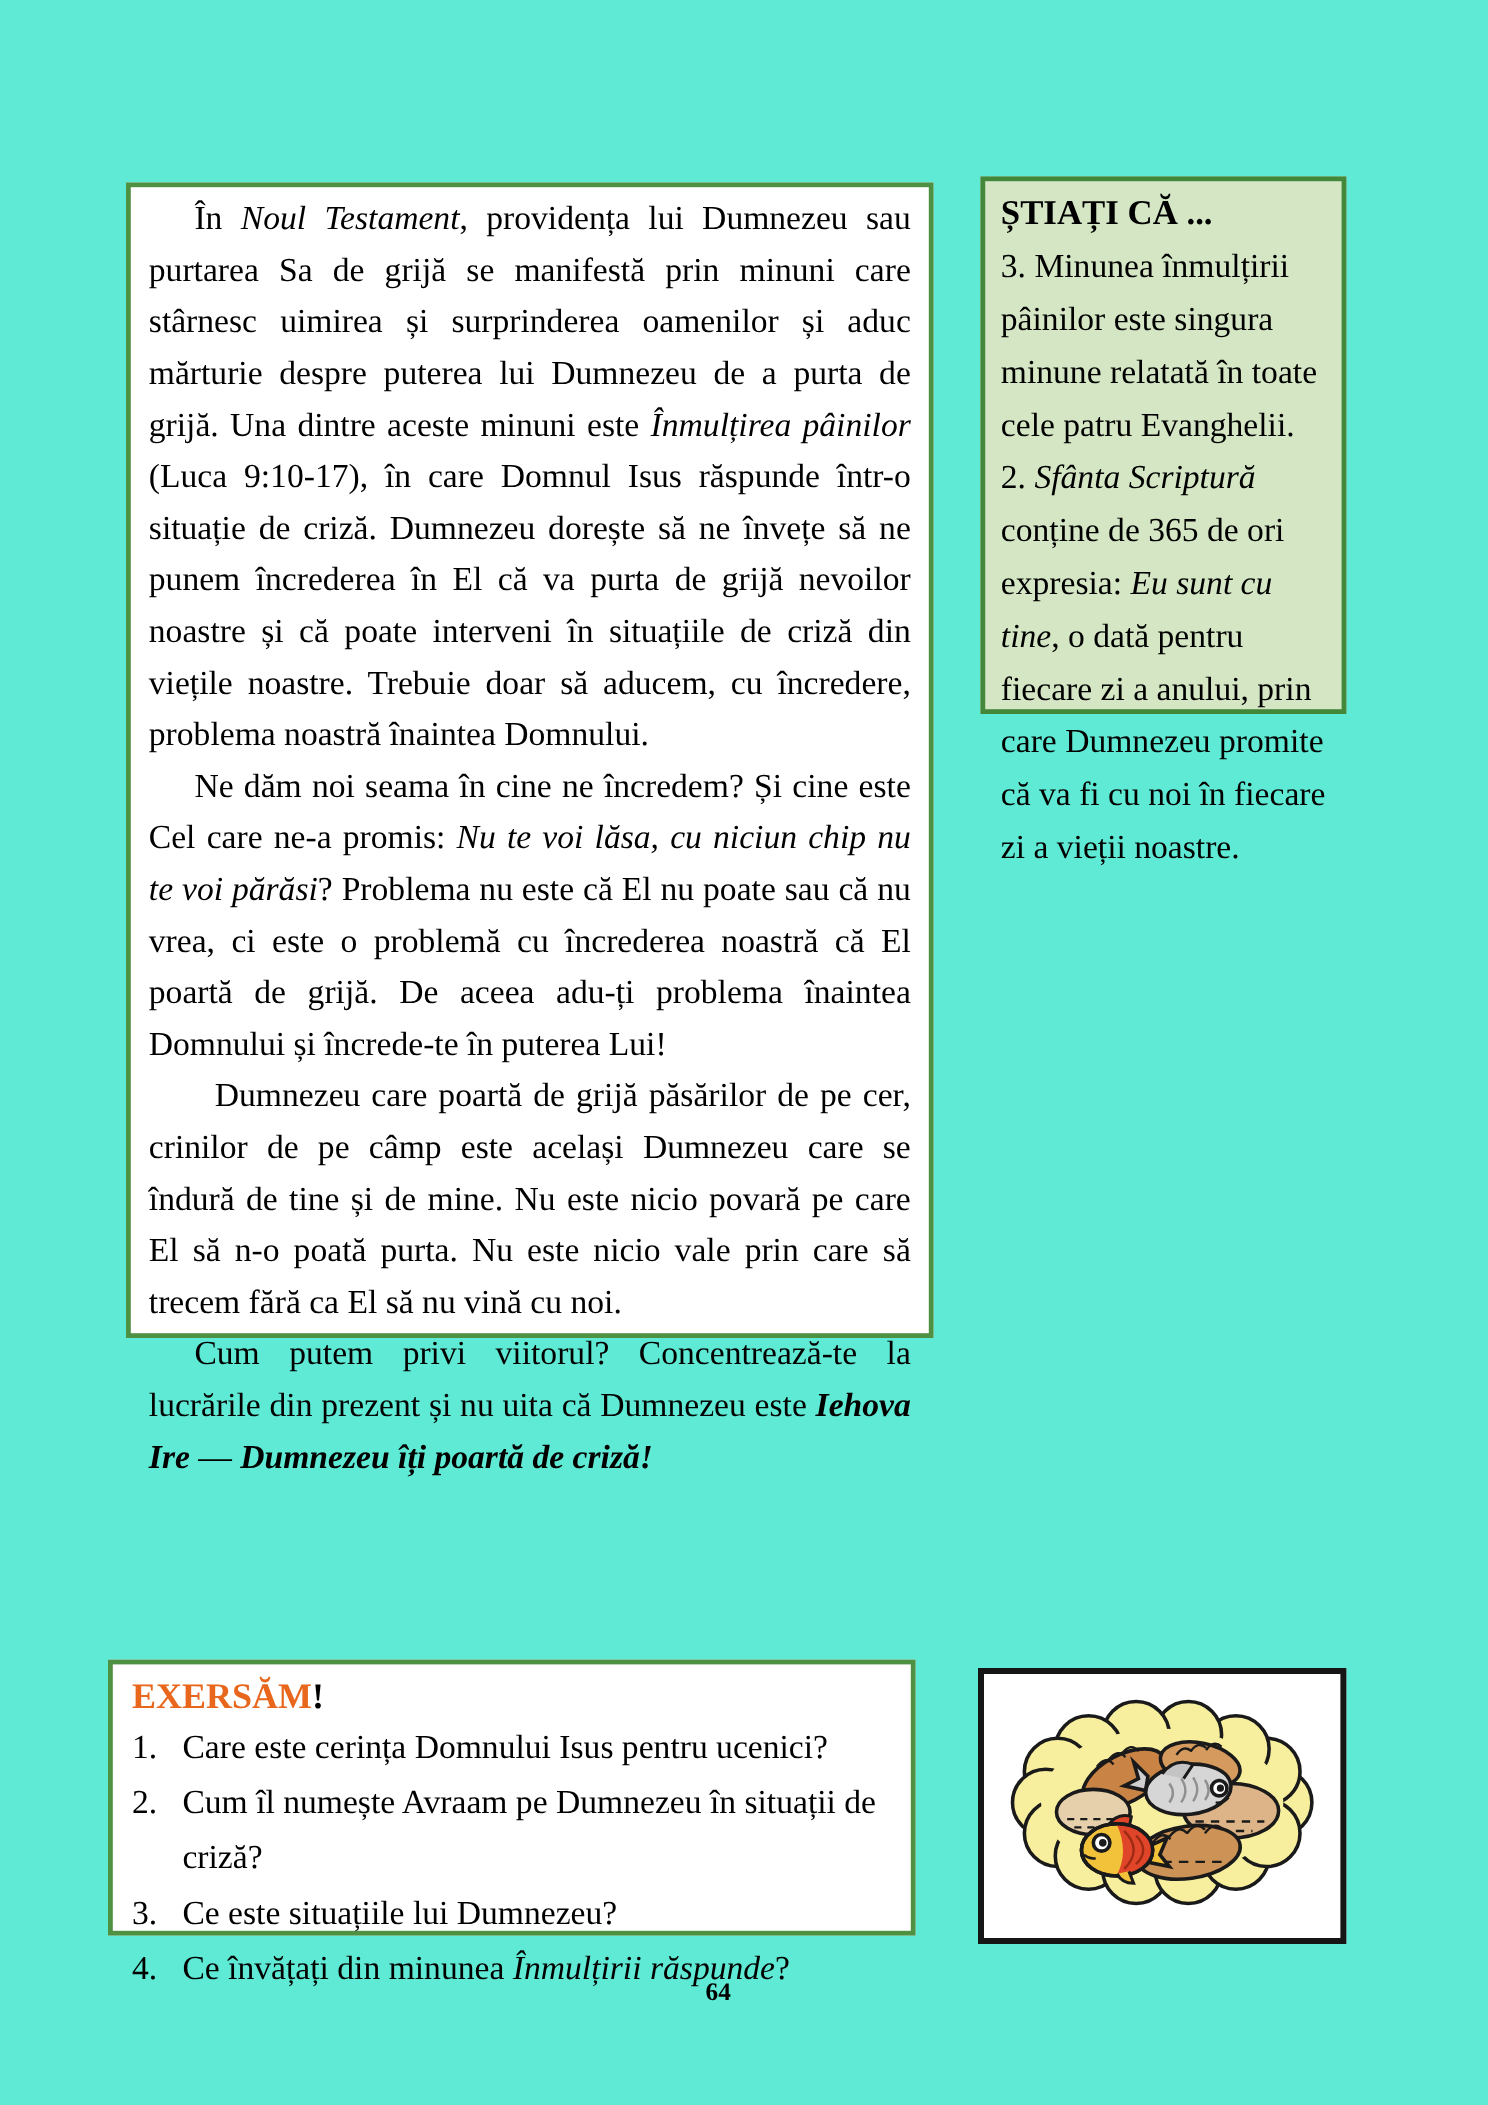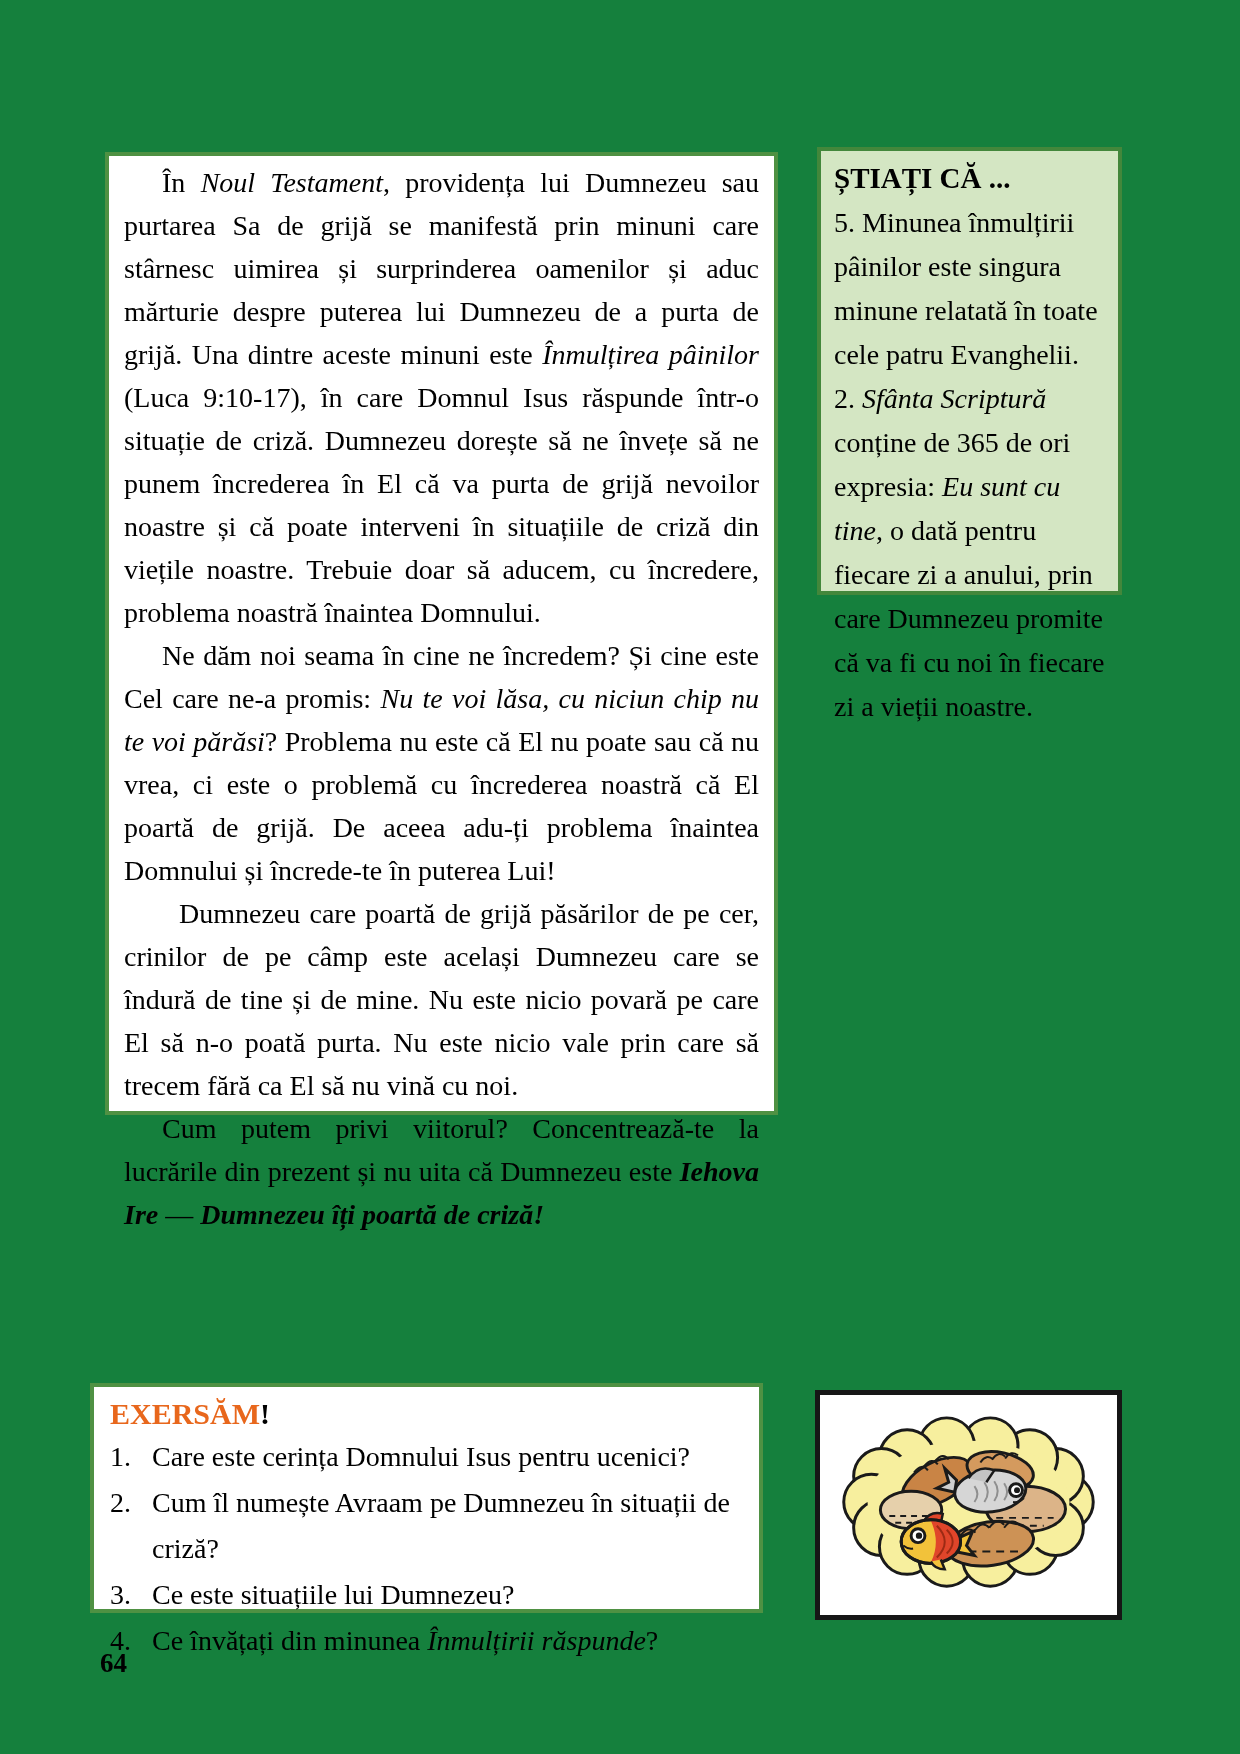--- a/index.html
+++ b/index.html
@@ -1,21 +1,21 @@
 <!DOCTYPE html>
 <html><head>
 <meta charset="utf-8">
 <style>
   html,body{margin:0;padding:0;background:#ffffff;}
   body{
     width:1240px;height:1754px;
     font-family:"Liberation Serif","DejaVu Serif",serif;
     color:#000;
   }
-  .page{position:relative;width:1240px;height:1754px;background:#15803d;overflow:hidden;}
+  .page{position:relative;width:1240px;height:1754px;background:#5eead4;overflow:hidden;}
 
   
   .main-panel{
     position:absolute;left:105px;top:152px;width:673px;height:963px;
     box-sizing:border-box;border:4px solid #4f9143;background:#fff;
     padding:5px 15px 0 15px;
   }
   .main-panel p{
     margin:0;font-size:28px;line-height:43px;
     text-align:justify;text-indent:38px;
@@ -44,41 +44,41 @@
   .ex-text{flex:1;}
 
   
   .illustration-panel{
     position:absolute;left:815px;top:1390px;width:307px;height:230px;
     box-sizing:border-box;border:5px solid #161616;background:#fff;
   }
   .illustration-panel svg{display:block;width:297px;height:220px;}
 
   .page-number{
-    position:absolute;left:100px;top:1648px;width:1017px;
-    text-align:left;font-size:27px;font-weight:bold;
+    position:absolute;left:90px;top:1648px;width:1017px;
+    text-align:center;font-size:21px;font-weight:bold;
   }
   i{font-style:italic;}
   b.bi{font-style:italic;font-weight:bold;}
 </style>
 </head>
 <body>
 
 <div class="page">
 
   <div class="main-panel">
     <p>În <i>Noul Testament</i>, providența lui Dumnezeu sau purtarea Sa de grijă se manifestă prin minuni care stârnesc uimirea și surprinderea oamenilor și aduc mărturie despre puterea lui Dumnezeu de a purta de grijă. Una dintre aceste minuni este <i>Înmulțirea pâinilor</i> (Luca 9:10-17), în care Domnul Isus răspunde într-o situație de criză. Dumnezeu dorește să ne învețe să ne punem încrederea în El că va purta de grijă nevoilor noastre și că poate interveni în situațiile de criză din viețile noastre. Trebuie doar să aducem, cu încredere, problema noastră înaintea Domnului.</p>
     <p>Ne dăm noi seama în cine ne încredem? Și cine este Cel care ne-a promis: <i>Nu te voi lăsa, cu niciun chip nu te voi părăsi</i>? Problema nu este că El nu poate sau că nu vrea, ci este o problemă cu încrederea noastră că El poartă de grijă. De aceea adu-ți problema înaintea Domnului și încrede-te în puterea Lui!</p>
     <p class="indent-wide">Dumnezeu care poartă de grijă păsărilor de pe cer, crinilor de pe câmp este același Dumnezeu care se îndură de tine și de mine. Nu este nicio povară pe care El să n-o poată purta. Nu este nicio vale prin care să trecem fără ca El să nu vină cu noi.</p>
     <p>Cum putem privi viitorul? Concentrează-te la lucrările din prezent și nu uita că Dumnezeu este <b class="bi">Iehova Ire</b>  — <b class="bi">Dumnezeu îți poartă de criză!</b></p>
   </div>
 
   <div class="sidebar-panel">
     <h2>ȘTIAȚI CĂ ...</h2>
-    <p>5. Minunea înmulțirii pâi­nilor este singura minune relatată în toate cele patru Evanghelii.</p>
+    <p>3. Minunea înmulțirii pâi­nilor este singura minune relatată în toate cele patru Evanghelii.</p>
     <p>2. <i>Sfânta Scriptură</i> conține de 365 de ori expresia: <i>Eu sunt cu tine</i>, o dată pentru fiecare zi a anului, prin care Dumnezeu promite că va fi cu noi în fiecare zi a vieții noastre.</p>
   </div>
 
   <div class="exercises-panel">
     <p class="ex-title"><span>EXERSĂM</span><span class="ex-mark">!</span></p>
     <div class="ex-item">
       <span class="ex-num">1.</span>
       <span class="ex-text">Care este cerința Domnului Isus pentru ucenici?</span>
     </div>
     <div class="ex-item">

